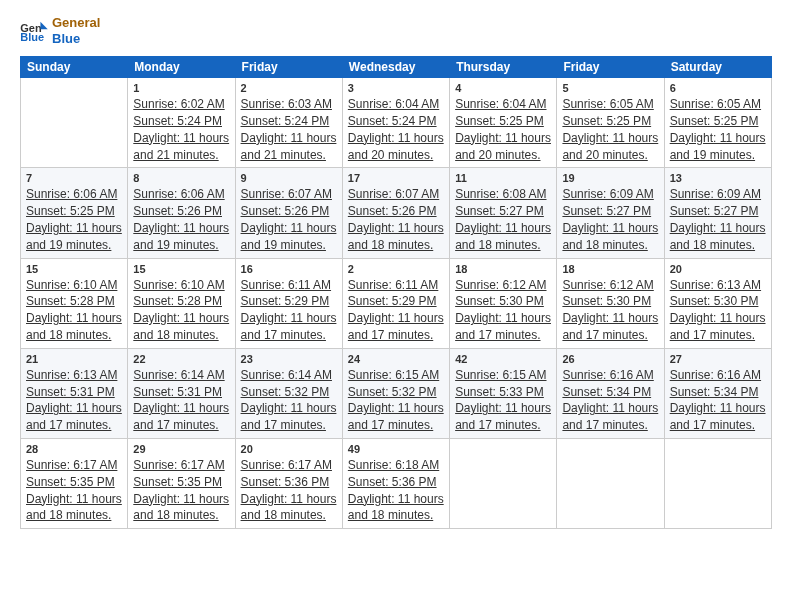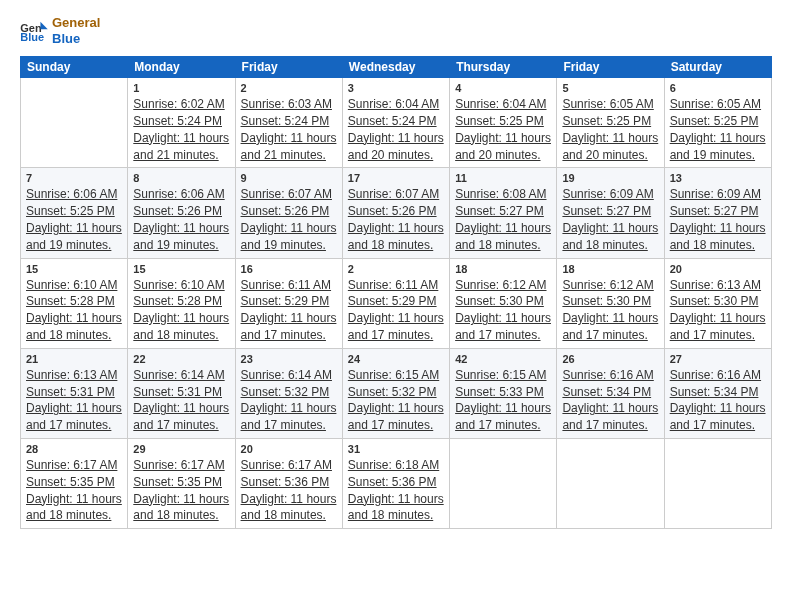--- a/index.html
+++ b/index.html
@@ -255,21 +255,21 @@
           </td>
           <td>
             <span class="day-num">29</span>
             <div class="day-info">Sunrise: 6:17 AM<br>Sunset: 5:35 PM<br>Daylight: 11 hours and 18 minutes.</div>
           </td>
           <td>
             <span class="day-num">20</span>
             <div class="day-info">Sunrise: 6:17 AM<br>Sunset: 5:36 PM<br>Daylight: 11 hours and 18 minutes.</div>
           </td>
           <td>
-            <span class="day-num">31</span>
+            <span class="day-num">49</span>
             <div class="day-info">Sunrise: 6:18 AM<br>Sunset: 5:36 PM<br>Daylight: 11 hours and 18 minutes.</div>
           </td>
           <td class="empty-cell"></td>
           <td class="empty-cell"></td>
           <td class="empty-cell"></td>
         </tr>
       </tbody>
   </table>
 </div>
 

